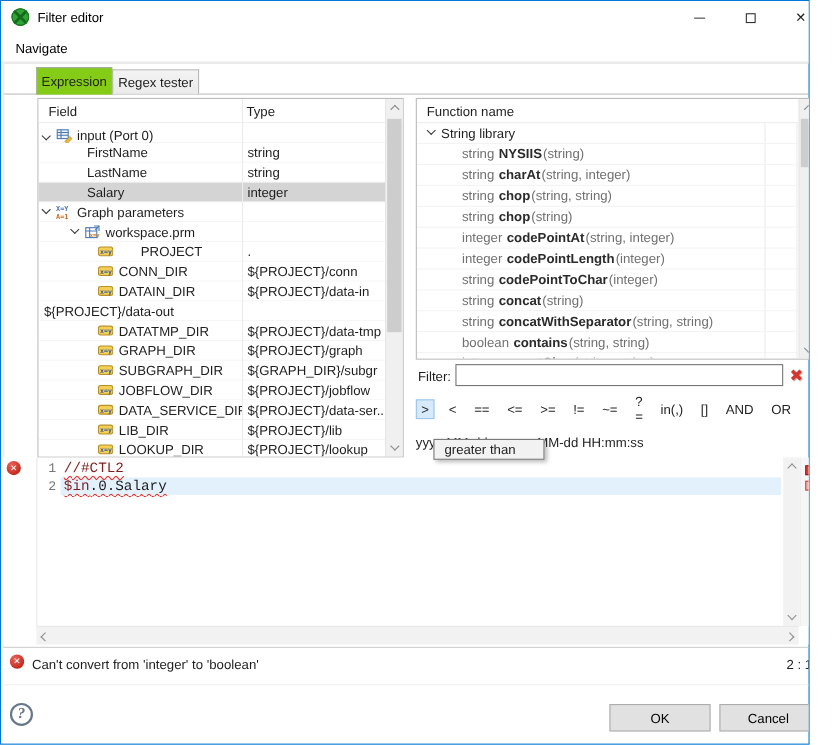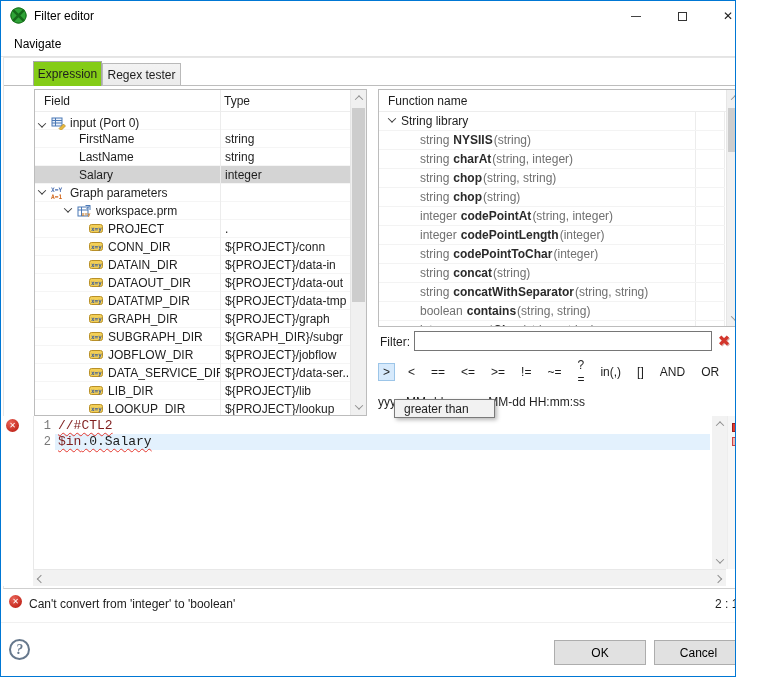--- a/index.html
+++ b/index.html
@@ -216,21 +216,21 @@
                 <path d="M8.5 1.5 h4.5 v4.5" fill="none" stroke="#4a78b5"></path>
                 <path d="M13 1.5 l-3.5 3.5" stroke="#4a78b5"></path>
                 <text x="4.5" y="11.5" font-size="5" font-weight="bold" fill="#c77b28" font-family="monospace">x=y</text>
               </svg>
             </span>
             <span class="tlbl">workspace.prm</span>
           </div>
           <div class="tc-type"></div>
         </div>
         <div class="trow">
-          <div class="tc-name" style="padding-left: 54px;">
+          <div class="tc-name" style="padding-left: 54px; gap: 20px;">
             <span class="ticon">
               <svg width="14" height="13" viewBox="0 0 14 13">
                 <rect x="0.5" y="2.5" width="13" height="8" rx="2" fill="#f3cf56" stroke="#b99028"></rect>
                 <text x="2" y="9" font-size="6" font-weight="bold" fill="#3a5c9c" font-family="monospace">x=y</text>
               </svg>
             </span>
             <span class="tlbl">PROJECT</span>
           </div>
           <div class="tc-type">.</div>
         </div>
@@ -252,29 +252,20 @@
               <svg width="14" height="13" viewBox="0 0 14 13">
                 <rect x="0.5" y="2.5" width="13" height="8" rx="2" fill="#f3cf56" stroke="#b99028"></rect>
                 <text x="2" y="9" font-size="6" font-weight="bold" fill="#3a5c9c" font-family="monospace">x=y</text>
               </svg>
             </span>
             <span class="tlbl">DATAIN_DIR</span>
           </div>
           <div class="tc-type">${PROJECT}/data-in</div>
         </div>
         <div class="trow">
-          <div class="tc-name" style="padding-left: 54px;">
-            <span class="ticon">
-              <svg width="14" height="13" viewBox="0 0 14 13">
-                <rect x="0.5" y="2.5" width="13" height="8" rx="2" fill="#f3cf56" stroke="#b99028"></rect>
-                <text x="2" y="9" font-size="6" font-weight="bold" fill="#3a5c9c" font-family="monospace">x=y</text>
-              </svg>
-            </span>
-            <span class="tlbl">DATAOUT_DIR</span>
-          </div>
           <div class="tc-type">${PROJECT}/data-out</div>
         </div>
         <div class="trow">
           <div class="tc-name" style="padding-left: 54px;">
             <span class="ticon">
               <svg width="14" height="13" viewBox="0 0 14 13">
                 <rect x="0.5" y="2.5" width="13" height="8" rx="2" fill="#f3cf56" stroke="#b99028"></rect>
                 <text x="2" y="9" font-size="6" font-weight="bold" fill="#3a5c9c" font-family="monospace">x=y</text>
               </svg>
             </span>

